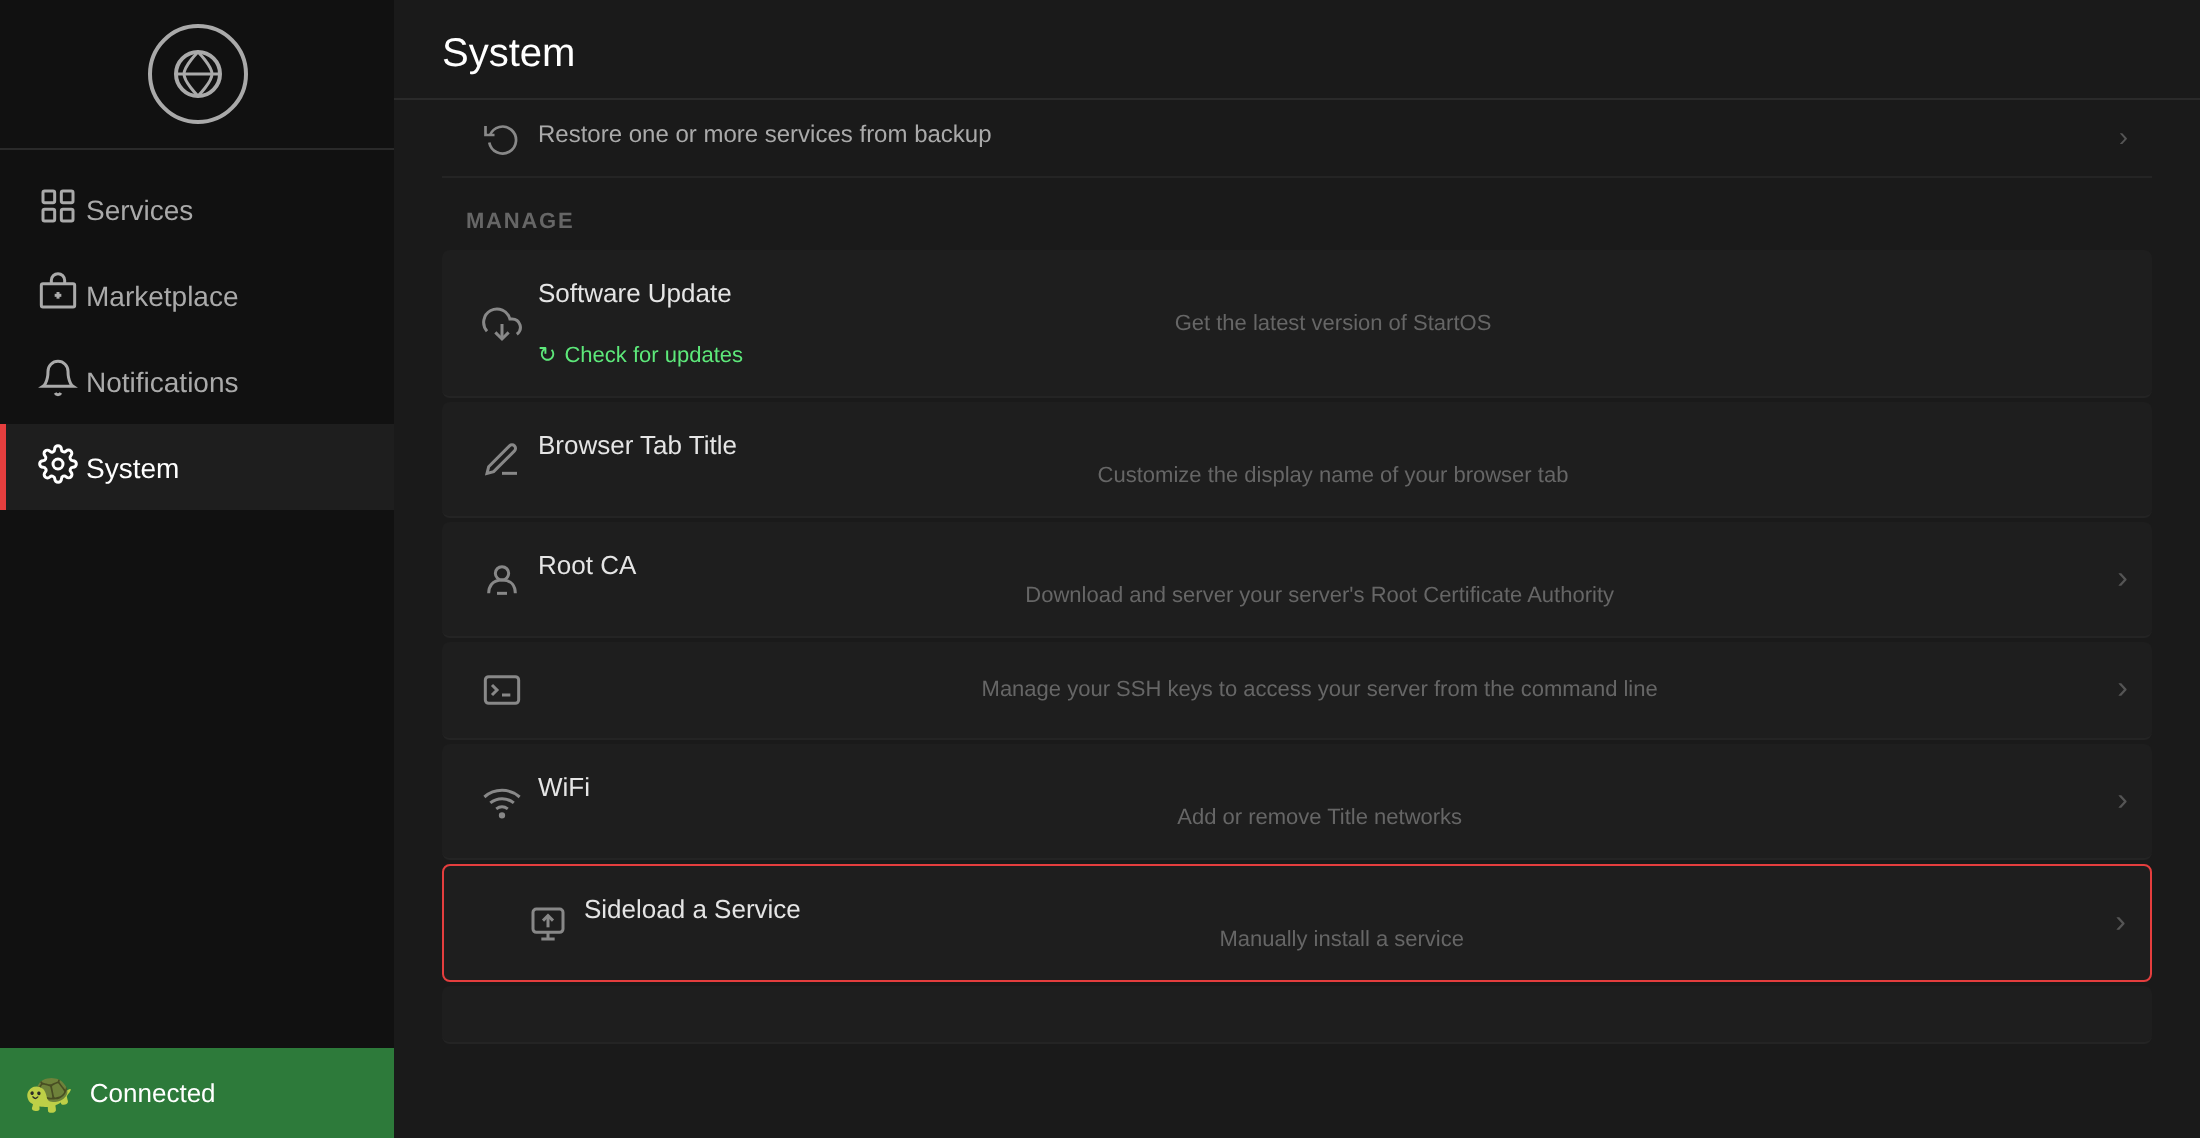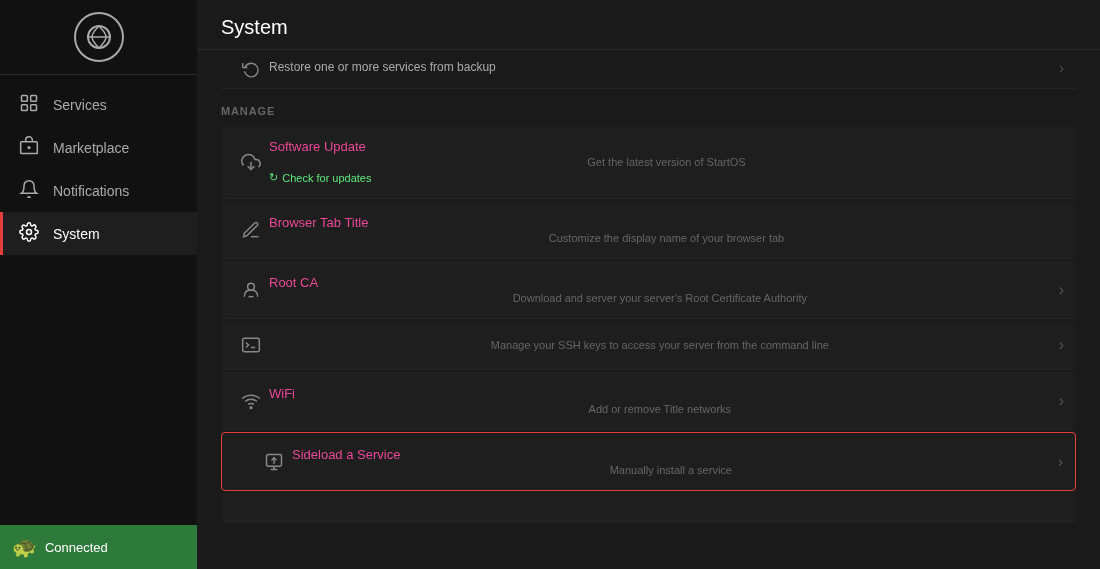--- a/index.html
+++ b/index.html
@@ -44,21 +44,21 @@
       width: 28px;
       height: 28px;
     }
     .sidebar-nav {
       flex: 1;
       padding: 8px 0;
     }
     .sidebar-item {
       display: flex;
       align-items: center;
-      gap: 14px;
+      gap: 4px;
       padding: 10px 16px;
       cursor: pointer;
       color: #aaa;
       font-size: 14px;
       border-left: 3px solid transparent;
     }
     .sidebar-item.active {
       background: #1e1e1e;
       color: #fff;
       border-left: 3px solid #e53e3e;
@@ -108,20 +108,21 @@
     .main-content::-webkit-scrollbar-track { background: #1a1a1a; }
     .main-content::-webkit-scrollbar-thumb { background: #444; border-radius: 3px; }
 
     .section-label {
       font-size: 11px;
       font-weight: 600;
       letter-spacing: 0.08em;
       color: #666;
       padding: 16px 0 8px;
       text-transform: uppercase;
+      margin-left: 12px;
     }
 
     .menu-item {
       display: flex;
       align-items: center;
       padding: 14px 12px;
       border-bottom: 1px solid #242424;
       cursor: pointer;
       background: #1e1e1e;
       margin-bottom: 2px;
@@ -142,21 +143,21 @@
       color: #888;
     }
     .menu-item-icon svg {
       width: 20px;
       height: 20px;
     }
     .menu-item-content {
       flex: 1;
     }
     .menu-item-title {
-      color: #ec4899;
+      color: #e5e5e5;
       font-size: 13px;
       margin-bottom: 2px;
     }
     .menu-item-desc {
       color: #666;
       font-size: 11px;
       text-align: center;
     }
     .menu-item-check-link {
       color: #5de87a;

